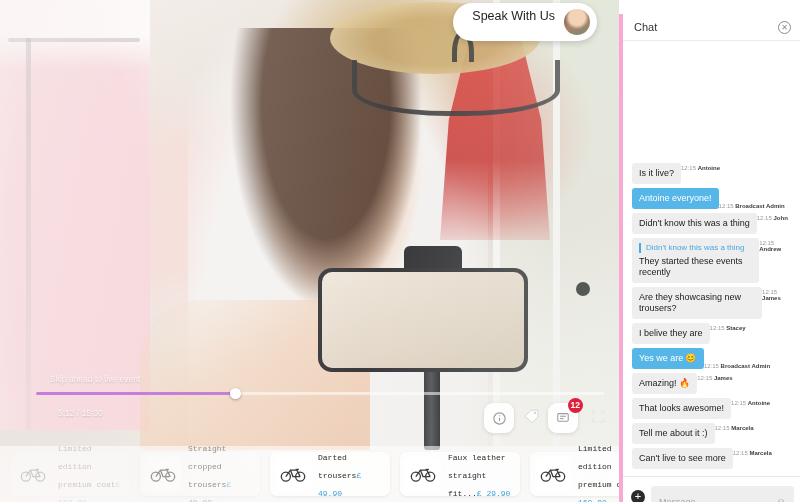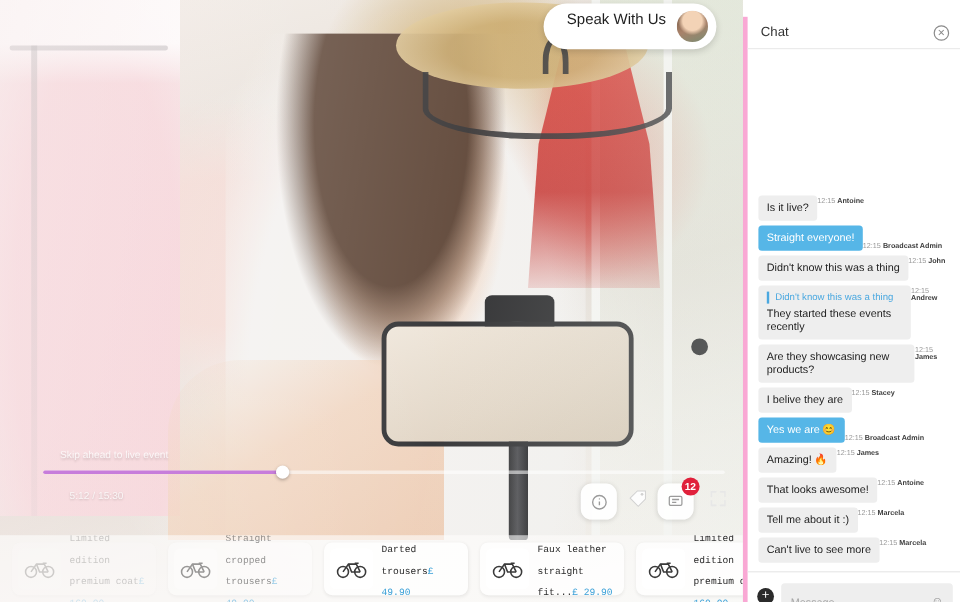--- a/index.html
+++ b/index.html
@@ -436,40 +436,40 @@
 
     <div class="chat-body" id="chat-body">
         <div class="msg-row them">
           <div class="bubble">
             <div>Is it live?</div>
           </div>
           <div class="meta"><span>12:15</span> <b>Antoine</b></div>
         </div>
         <div class="msg-row me">
           <div class="bubble">
-            <div>Straight everyone!</div>
+            <div>Antoine everyone!</div>
           </div>
           <div class="meta"><span>12:15</span> <b>Broadcast Admin</b></div>
         </div>
         <div class="msg-row them">
           <div class="bubble">
             <div>Didn't know this was a thing</div>
           </div>
           <div class="meta"><span>12:15</span> <b>John</b></div>
         </div>
         <div class="msg-row them">
           <div class="bubble">
             <div class="quote">Didn't know this was a thing</div>
             <div>They started these events recently</div>
           </div>
           <div class="meta"><span>12:15</span> <b>Andrew</b></div>
         </div>
         <div class="msg-row them">
           <div class="bubble">
-            <div>Are they showcasing new products?</div>
+            <div>Are they showcasing new trousers?</div>
           </div>
           <div class="meta"><span>12:15</span> <b>James</b></div>
         </div>
         <div class="msg-row them">
           <div class="bubble">
             <div>I belive they are</div>
           </div>
           <div class="meta"><span>12:15</span> <b>Stacey</b></div>
         </div>
         <div class="msg-row me">

